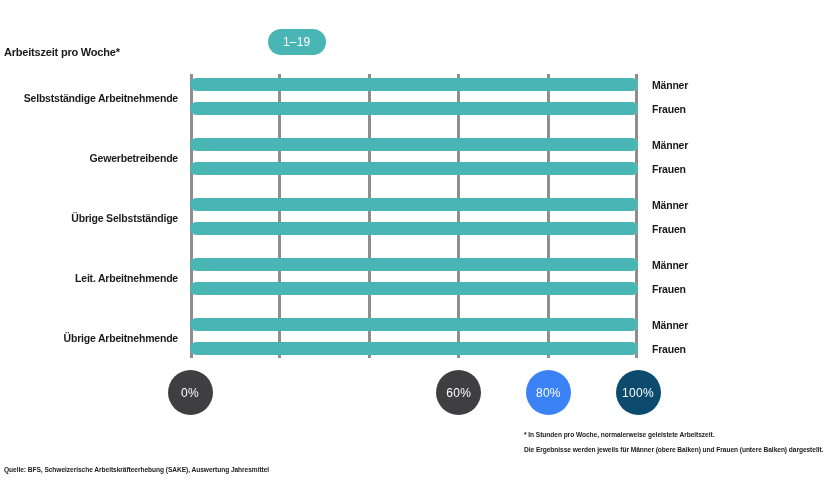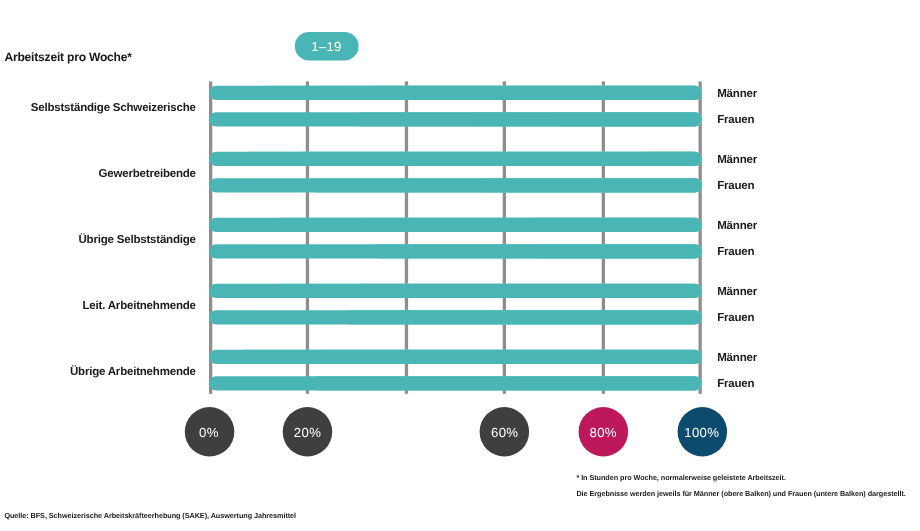--- a/index.html
+++ b/index.html
@@ -97,21 +97,21 @@
   <div class="gridlines">
       <div class="gridline" style="left: 0px;"></div>
       <div class="gridline" style="left: 88.1px;"></div>
       <div class="gridline" style="left: 177.7px;"></div>
       <div class="gridline" style="left: 267.3px;"></div>
       <div class="gridline" style="left: 356.9px;"></div>
       <div class="gridline" style="left: 445px;"></div>
     </div>
   <div class="rows">
       <div class="grp" style="top: 4px; height: 37px;">
-        <div class="cat-label" style="top: 14px;">Selbstständige Schweizerische</div>
+        <div class="cat-label" style="top: 14px;">Selbstständige Arbeitnehmende</div>
         <div class="bar" style="top: 0px;">
           <div class="seg" style="left: 146.944px; width: 301.056px; background: rgb(165, 181, 89);"></div>
           <div class="seg" style="left: 97.216px; width: 350.784px; background: rgb(169, 220, 220);"></div>
           <div class="seg" style="left: 47.04px; width: 400.96px; background: rgb(99, 206, 206);"></div>
           <div class="seg" style="left: 0px; width: 448px; background: rgb(74, 181, 181);"></div>
         </div>
         <div class="sex-label" style="top: 1px;">Männer</div>
         <div class="bar" style="top: 24px;">
           <div class="seg" style="left: 313.6px; width: 134.4px; background: rgb(165, 181, 89);"></div>
           <div class="seg" style="left: 232.96px; width: 215.04px; background: rgb(169, 220, 220);"></div>
@@ -184,27 +184,24 @@
         </div>
         <div class="sex-label" style="top: 25px;">Frauen</div>
       </div>
     </div>
 </div>
 
 <div class="axis">
     <div class="tick" style="left: 0px; background: rgb(63, 63, 66);">
       <span>0%</span>
     </div>
-    <div class="tick" style="left: 89.6px; background: rgb(63, 63, 66);">
-      <span>20%</span>
-    </div>
     <div class="tick" style="left: 268.8px; background: rgb(63, 63, 66);">
       <span>60%</span>
     </div>
-    <div class="tick" style="left: 358.4px; background: #be185d;">
+    <div class="tick" style="left: 358.4px; background: #3b82f6;">
       <span>80%</span>
     </div>
     <div class="tick" style="left: 448px; background: #0c4a6e;">
       <span>100%</span>
     </div>
   </div>
 
 <div class="footnotes">
     <p>* In Stunden pro Woche, normalerweise geleistete Arbeitszeit.</p>
     <p>Die Ergebnisse werden jeweils für Männer (obere Balken) und Frauen (untere Balken) dargestellt.</p>

